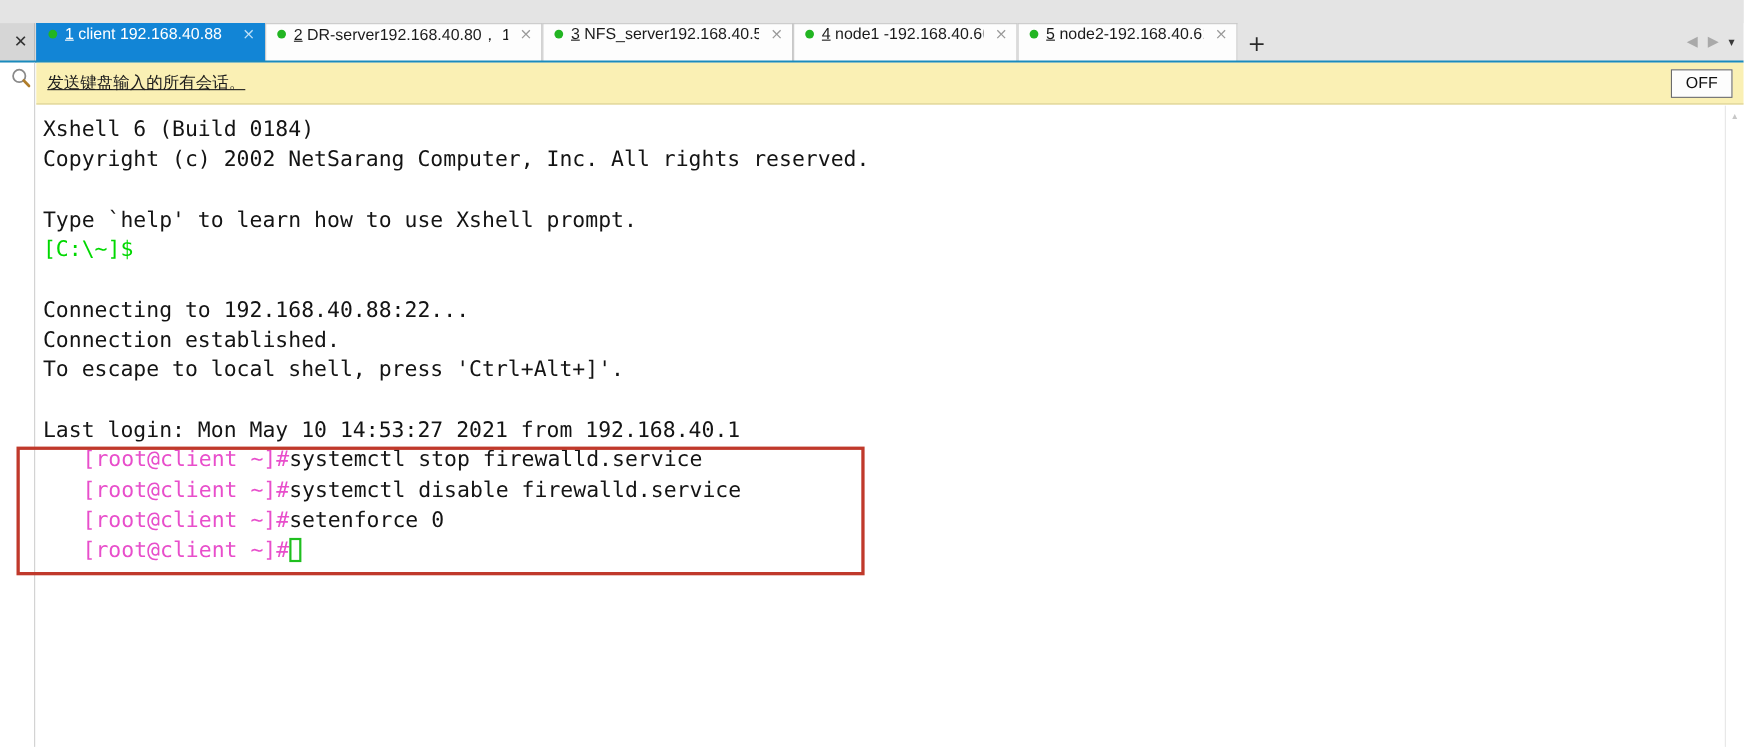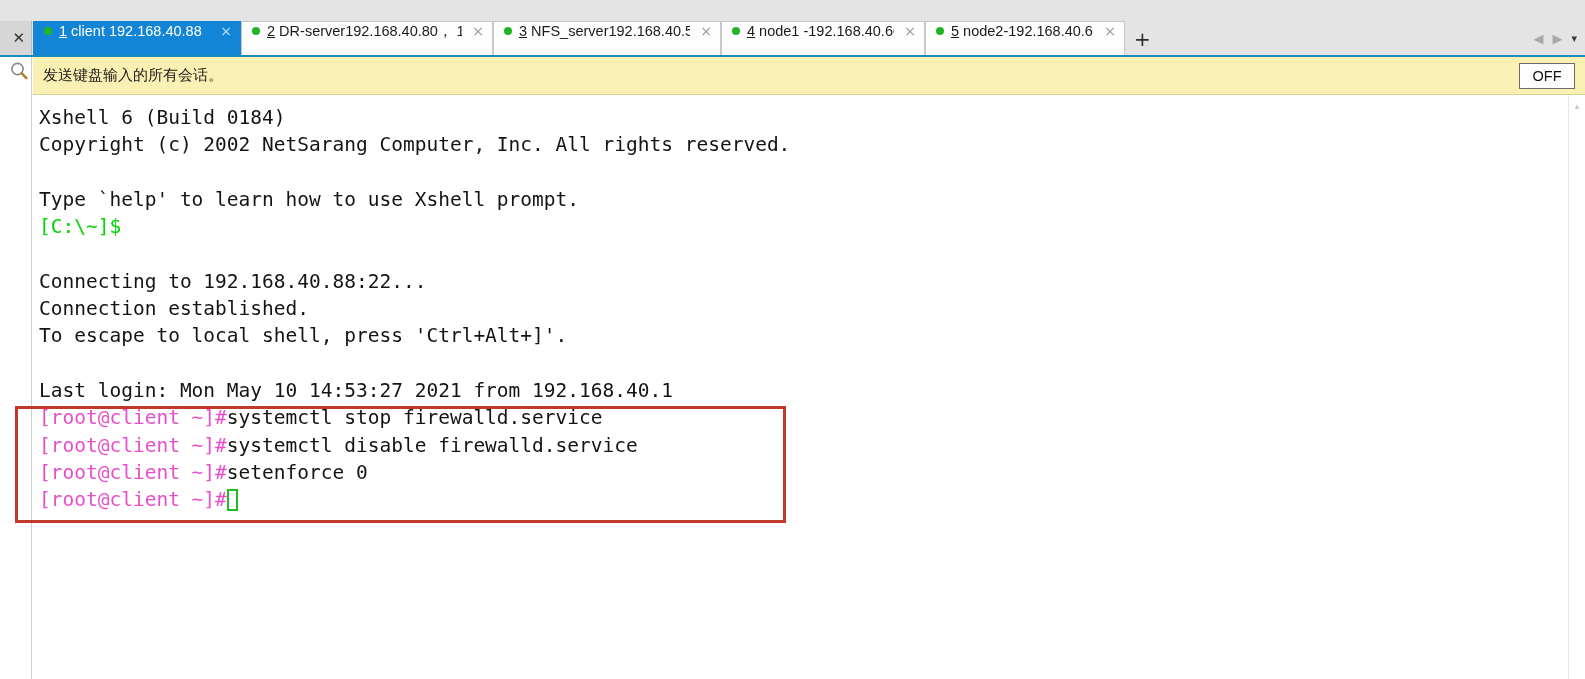--- a/index.html
+++ b/index.html
@@ -180,20 +180,21 @@
     border-bottom: 1px solid #d9cf93;
     box-sizing: border-box;
     display: flex;
     align-items: center;
   }
   .notify-text {
     font-size: 15px;
     color: #1b1b1b;
     margin-left: 10px;
     font-family: "DejaVu Sans", "Liberation Sans", sans-serif;
+    text-decoration: underline;
   }
   .notify-toggle {
     position: absolute;
     right: 10px;
     top: 6px;
     width: 56px;
     height: 26px;
     background: #fdfdfd;
     border: 1px solid #6b6b6b;
     box-sizing: border-box;
@@ -215,21 +216,21 @@
     font-family: "DejaVu Sans Mono", "Liberation Mono", monospace;
     font-size: 19.5px;
     line-height: 27.3px;
     color: #1b1b1b;
     padding: 8px 0 12px 6px;
     box-sizing: border-box;
     white-space: pre;
   }
   .tline { height: 27.3px; }
   .c-green  { color: #00d800; }
-  .c-magenta{ color: #e84ecb; }
+  .c-magenta{ color: #e84ecb; margin-left: 36px; }
   .c-black  { color: #141414; }
   .cursor-box {
     display: inline-block;
     width: 11px;
     height: 22px;
     border: 2px solid #1fbf1f;
     box-sizing: border-box;
     vertical-align: -5px;
   }
 

